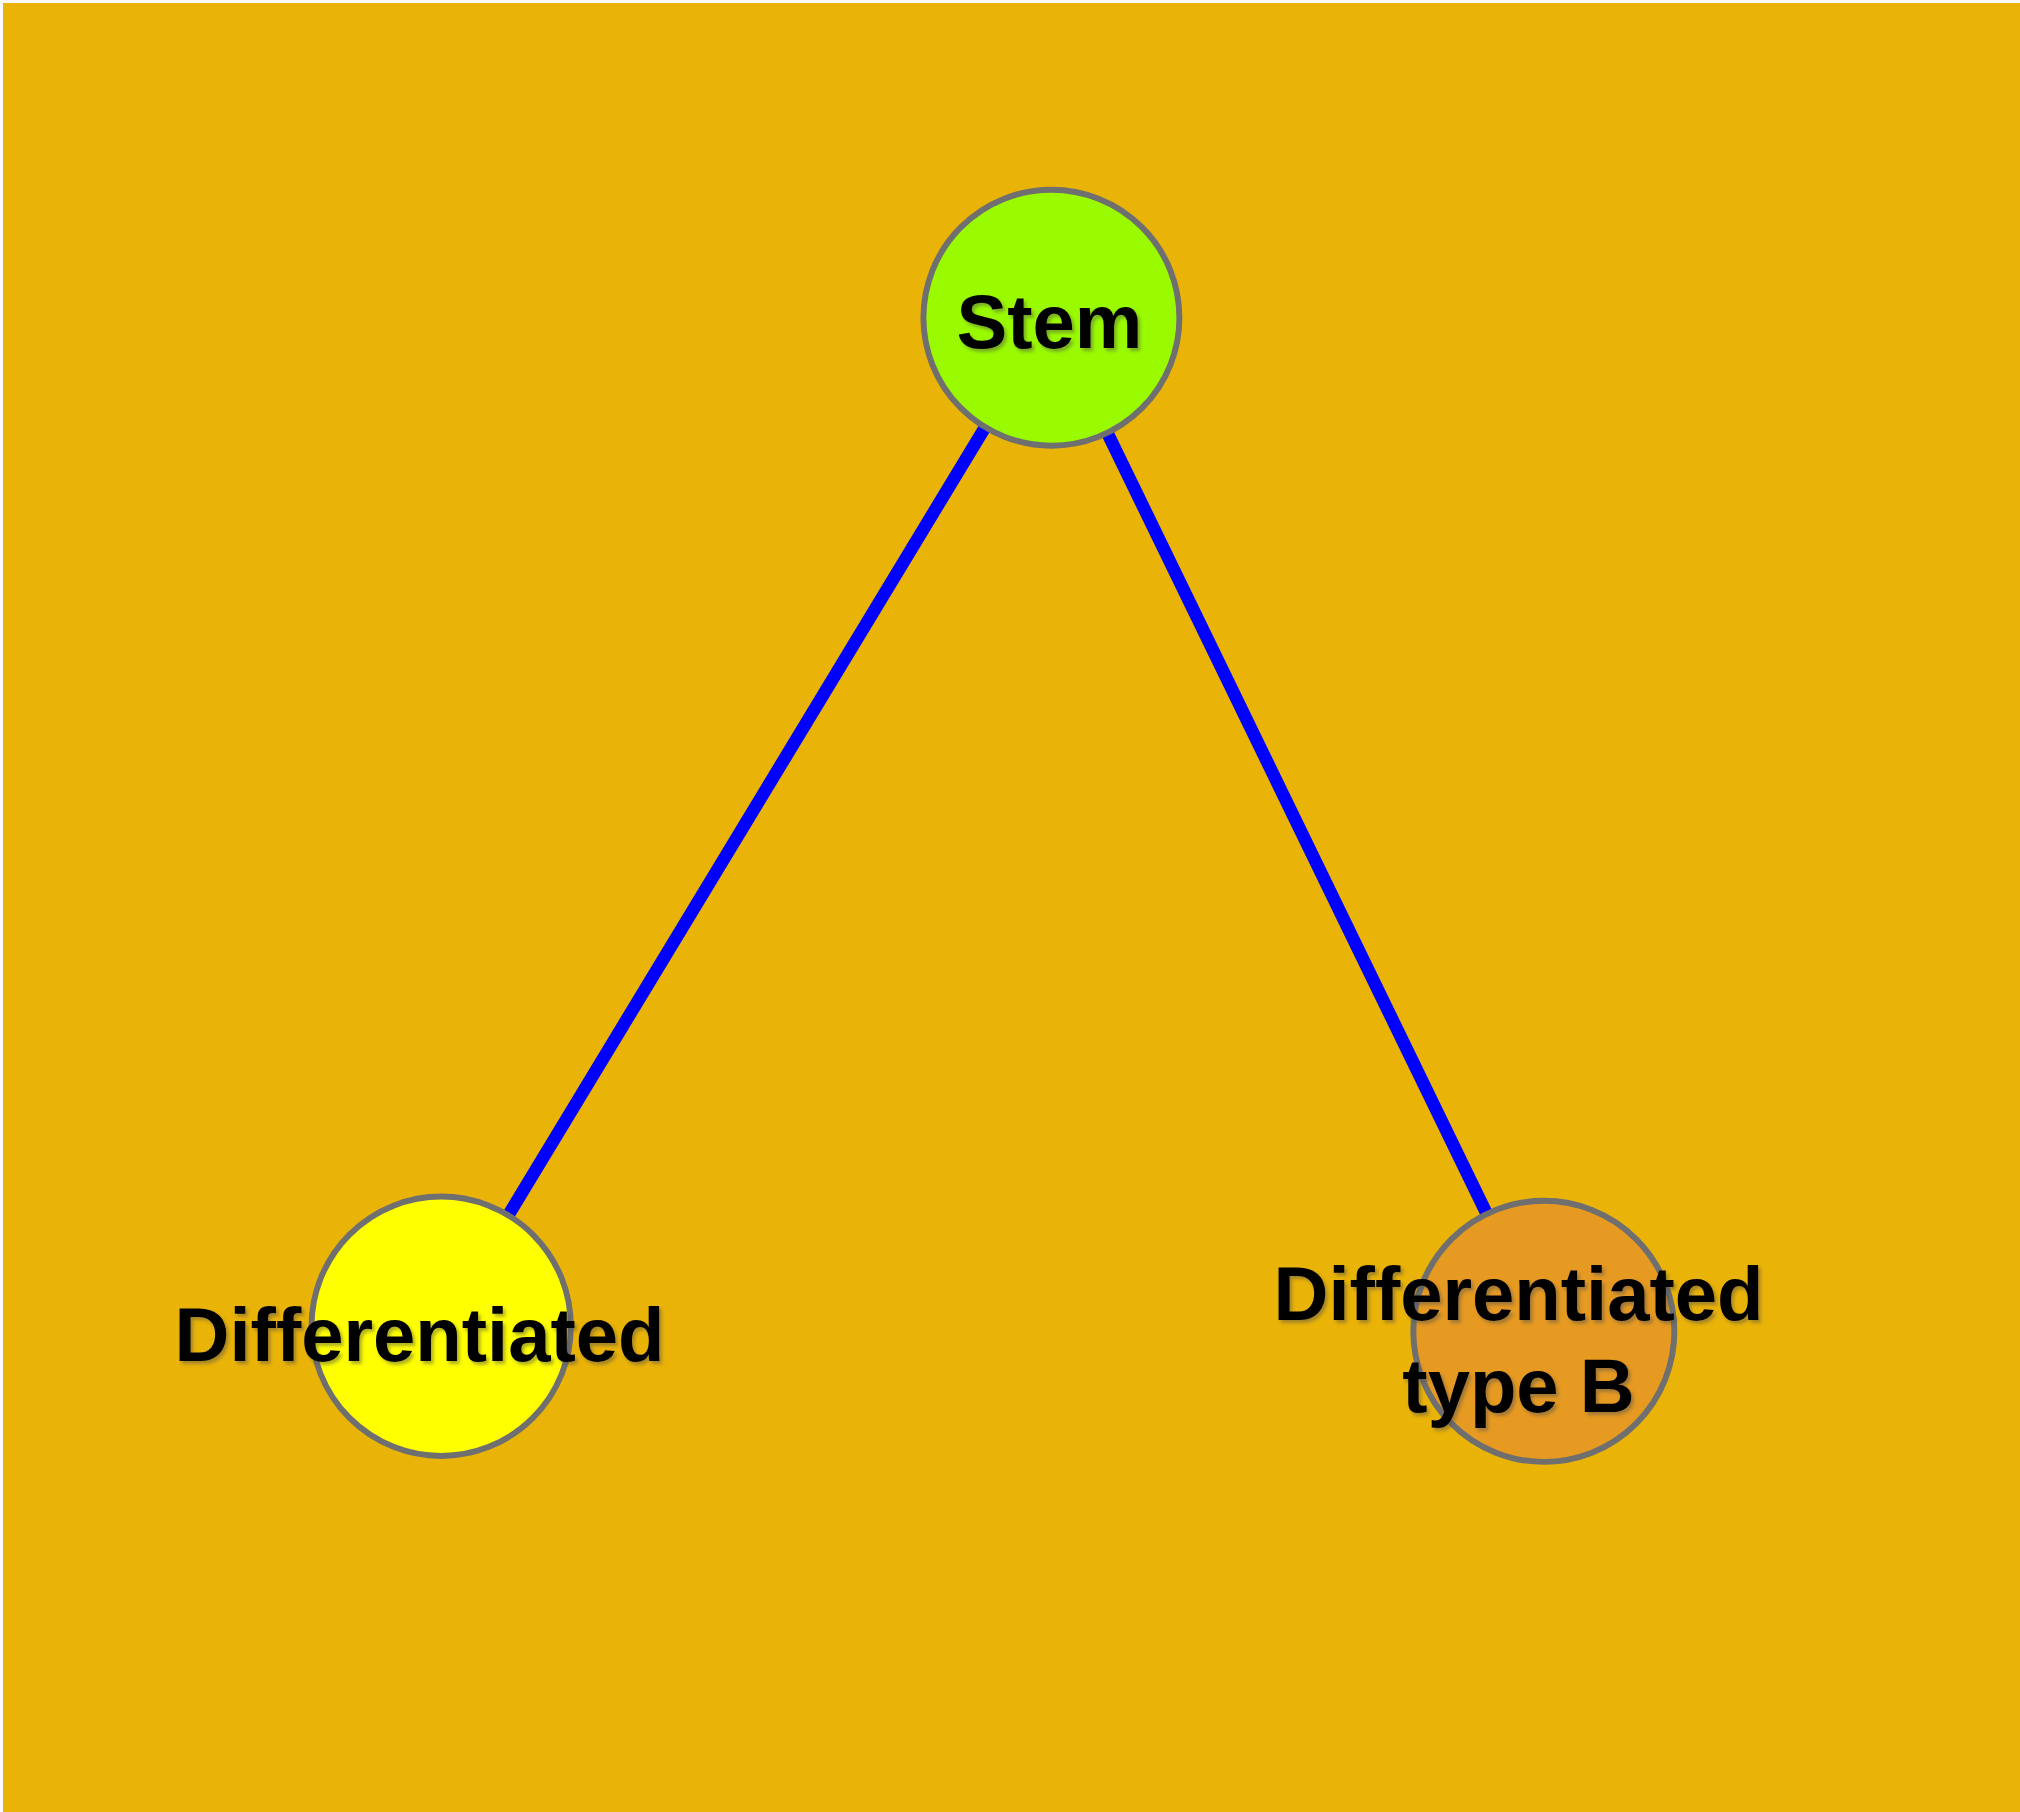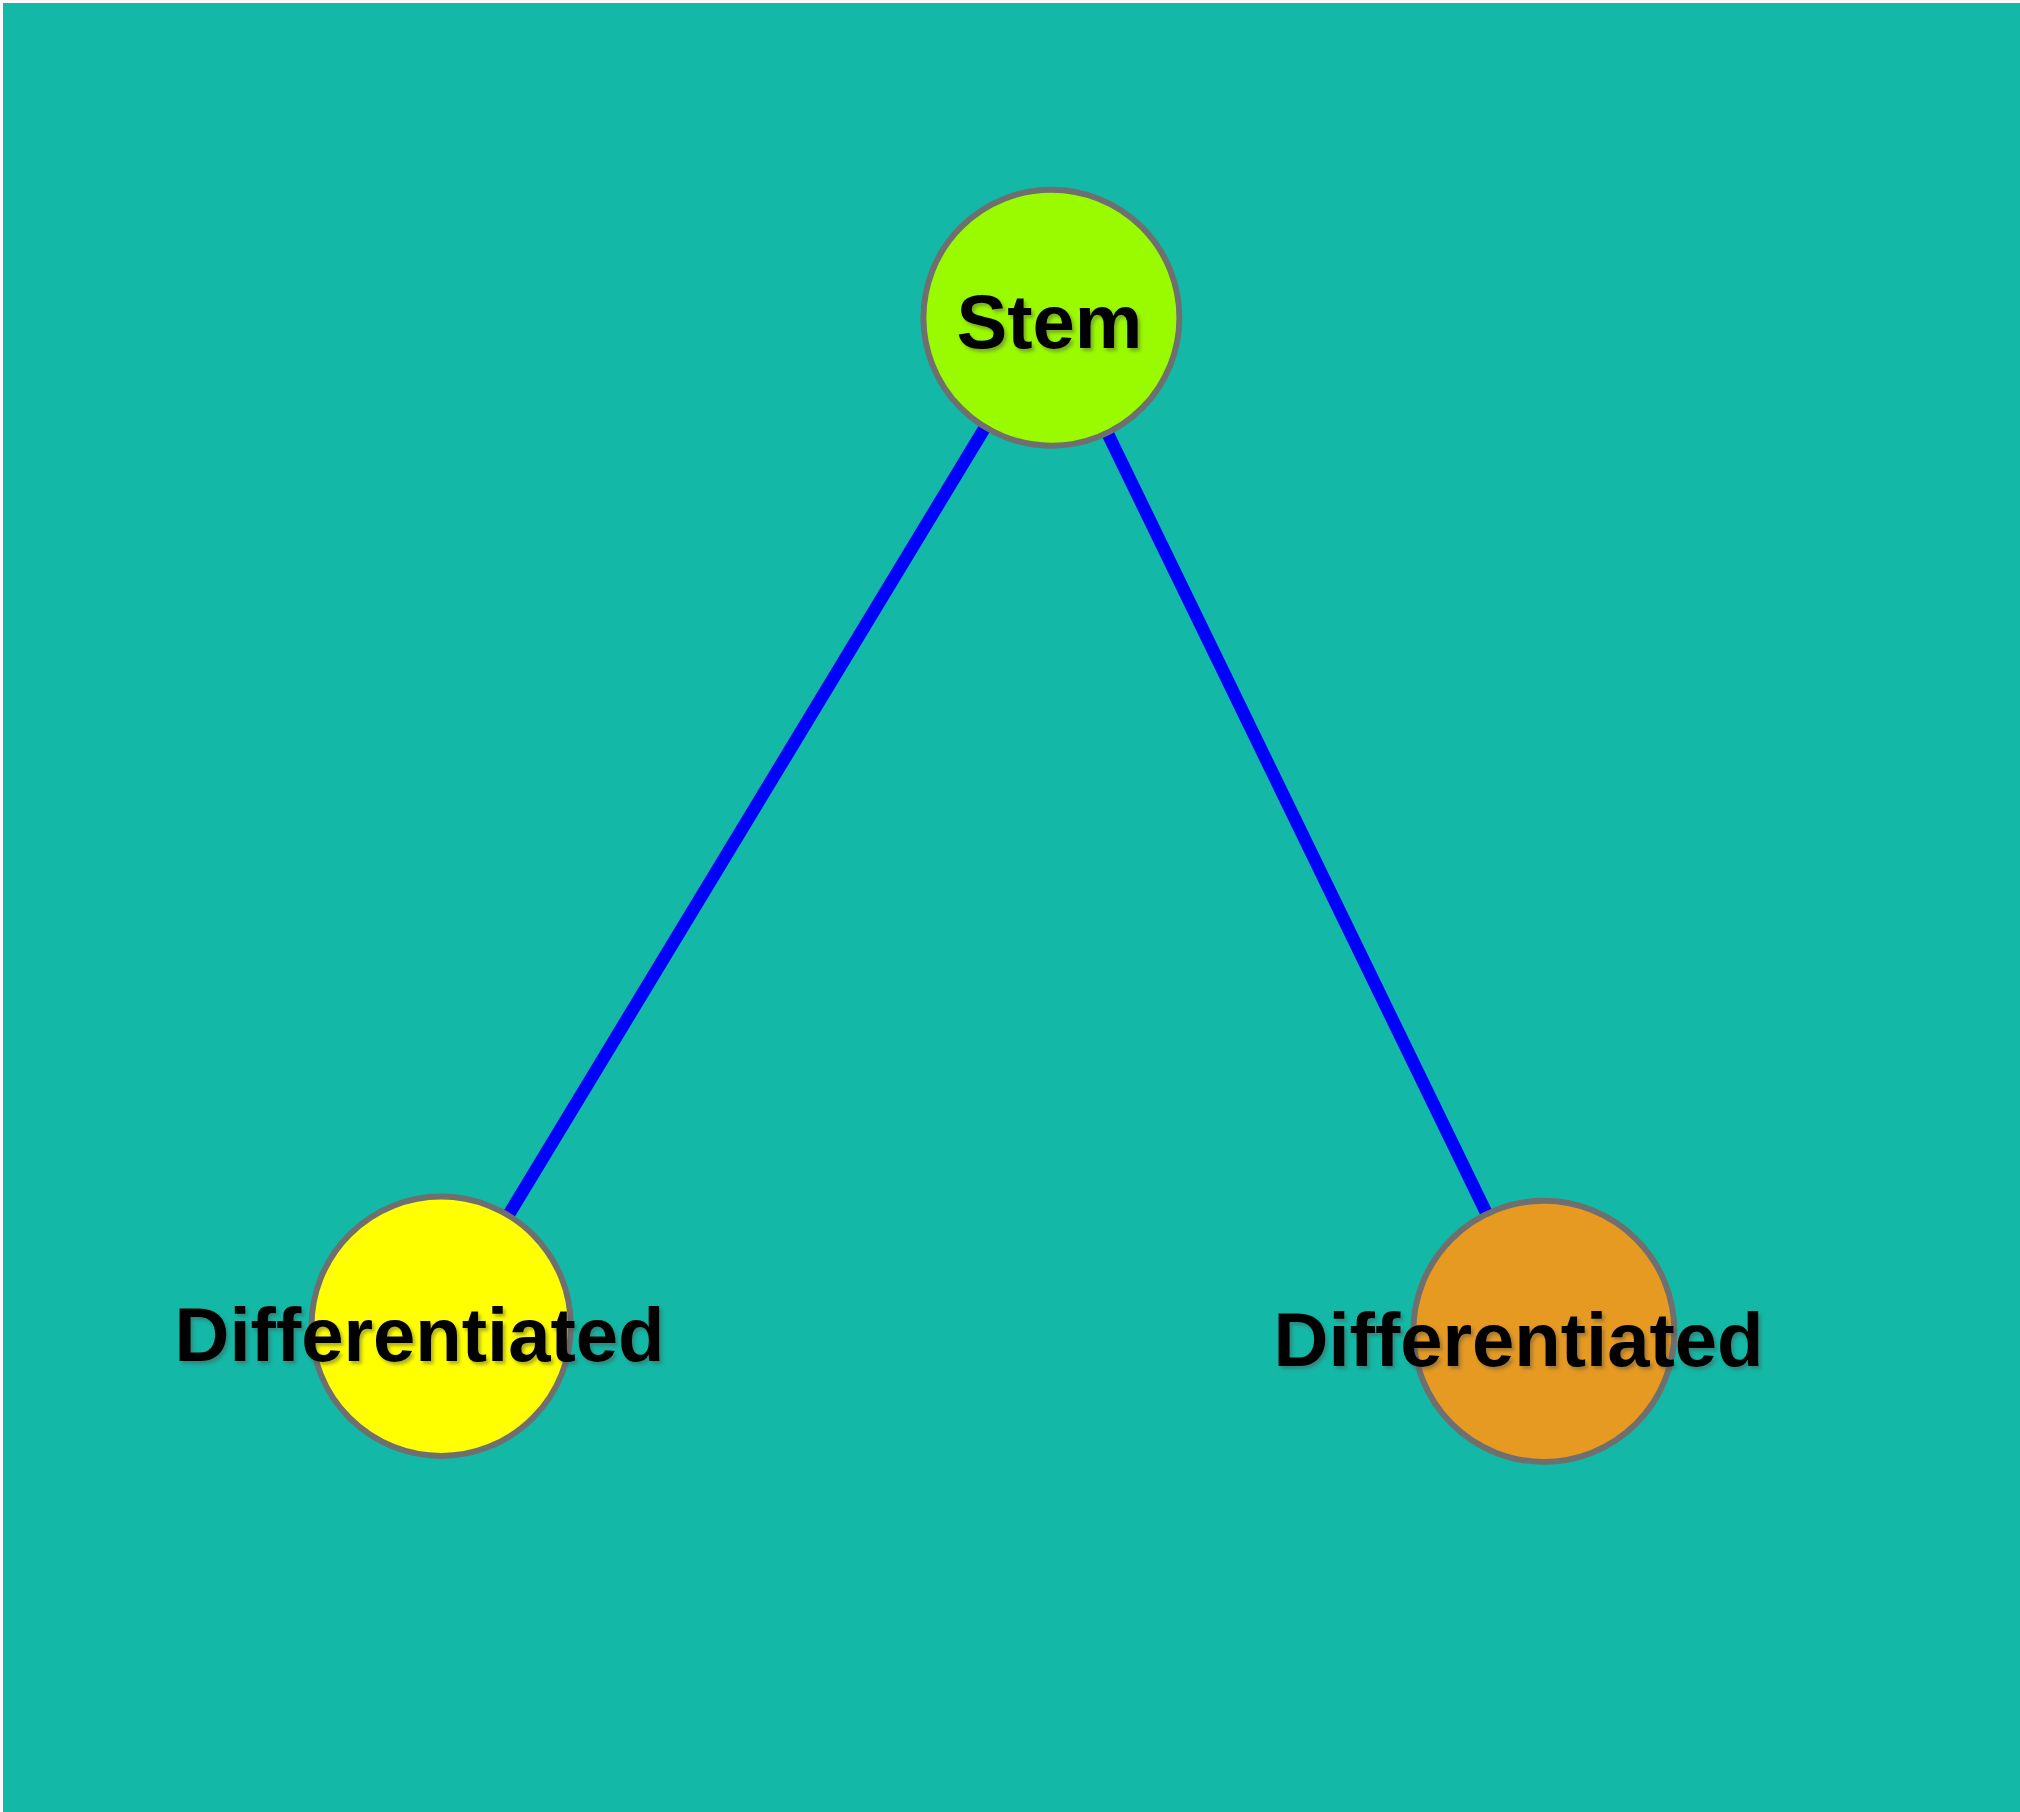--- a/index.html
+++ b/index.html
@@ -9,21 +9,21 @@
     height: 1812px;
     background: #FAFAFC; 
     overflow: hidden;
   }
   .canvas {
     position: absolute;
     left: 2.5px;
     top: 2.5px;
     width: 2018px;
     height: 1810px;
-    background: #14b8a6;
+    background: #eab308;
   }
   .graph-svg {
     position: absolute;
     left: 0;
     top: 0;
     width: 100%;
     height: 100%;
   }
   .edge {
     stroke-width: 15;
@@ -66,16 +66,17 @@
   <div class="node-label" style="left: 1047px; top: 319px;">
     <span class="line">Stem</span>
   </div>
 
   <div class="node-label" style="left: 417px; top: 1332px;">
     <span class="line">Differentiated</span>
   </div>
 
   <div class="node-label" style="left: 1516px; top: 1337px;">
     <span class="line">Differentiated</span>
+    <span class="line">type B</span>
   </div>
 
 </div>
 
 
 </body></html>

